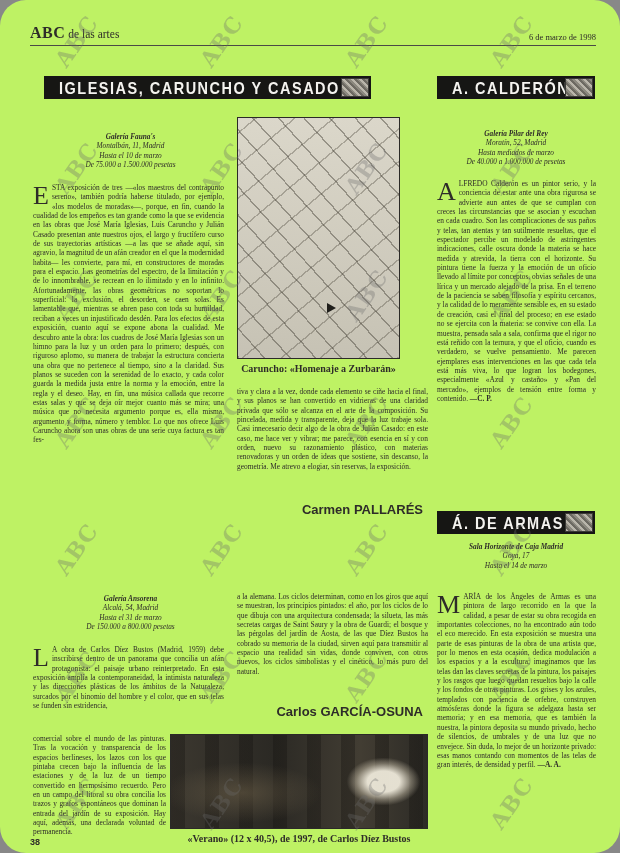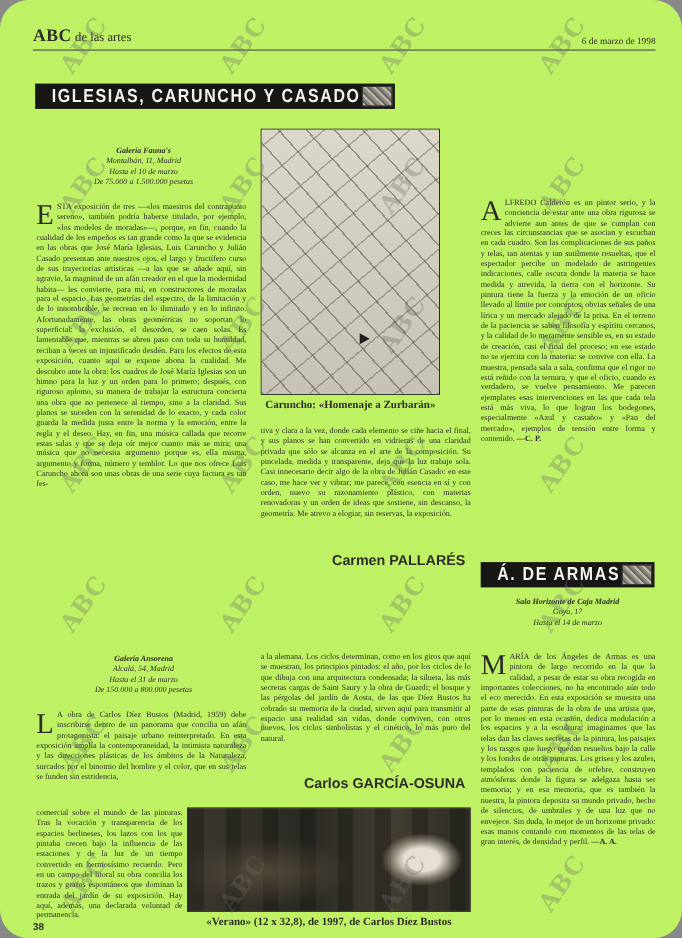--- a/index.html
+++ b/index.html
@@ -20,21 +20,21 @@
   .brand-suffix{font-size:11.5px;margin-left:3px;}
   .issue-date{position:absolute;right:0;bottom:3px;font-size:8.5px;}
   
   .bar{position:absolute;height:23px;background:#161614;color:#f4f3ef;z-index:2;
        display:flex;align-items:center;}
   .bar-text{font-family:"Liberation Sans",sans-serif;font-weight:700;font-size:14.5px;
             letter-spacing:1.5px;padding-left:15px;transform:scaleY(1.18);transform-origin:left center;white-space:nowrap;}
   .ornament{position:absolute;right:2px;top:2px;width:28px;height:19px;
             background:repeating-linear-gradient(45deg,#b9b5aa 0 2px,#6d6a62 2px 4px,#8c897f 4px 6px);
             border:1px solid #3a3a36;box-sizing:border-box;}
-  #bar-iglesias{left:32px;top:76px;width:327px;text-align:right;}
+  #bar-iglesias{left:44px;top:76px;width:327px;text-align:right;}
   #bar-calderon{left:437px;top:76px;width:158px;}
   #bar-diez{left:36px;top:562px;width:327px;}
   #bar-armas{left:437px;top:511px;width:158px;}
   
   .venue{position:absolute;text-align:center;font-style:italic;font-size:7.3px;line-height:9.4px;z-index:2;}
   .venue-name{font-weight:700;}
   #venue-iglesias{left:43px;top:132px;width:175px;}
   #venue-calderon{left:437px;top:129px;width:158px;}
   #venue-diez{left:43px;top:594px;width:175px;}
   #venue-armas{left:437px;top:542px;width:158px;}
@@ -88,31 +88,41 @@
 
   <header class="masthead">
     <span class="brand">ABC</span><span class="brand-suffix">de las artes</span>
     <span class="issue-date">6 de marzo de 1998</span>
   </header>
 
   <div class="bar" id="bar-iglesias">
     <span class="bar-text">IGLESIAS, CARUNCHO Y CASADO</span>
     <span class="ornament"></span>
   </div>
+  <div class="bar" id="bar-calderon">
+    <span class="bar-text">A. CALDERÓN</span>
+    <span class="ornament"></span>
+  </div>
   <div class="bar" id="bar-armas">
     <span class="bar-text">Á. DE ARMAS</span>
     <span class="ornament"></span>
   </div>
 
   <div class="venue" id="venue-iglesias">
     <div class="venue-name">Galería Fauna's</div>
     <div>Montalbán, 11, Madrid</div>
     <div>Hasta el 10 de marzo</div>
     <div>De 75.000 a 1.500.000 pesetas</div>
   </div>
+  <div class="venue" id="venue-calderon">
+    <div class="venue-name">Galería Pilar del Rey</div>
+    <div>Moratín, 52, Madrid</div>
+    <div>Hasta mediados de marzo</div>
+    <div>De 40.000 a 1.000.000 de pesetas</div>
+  </div>
   <div class="venue" id="venue-diez">
     <div class="venue-name">Galería Ansorena</div>
     <div>Alcalá, 54, Madrid</div>
     <div>Hasta el 31 de marzo</div>
     <div>De 150.000 a 800.000 pesetas</div>
   </div>
   <div class="venue" id="venue-armas">
     <div class="venue-name">Sala Horizonte de Caja Madrid</div>
     <div>Goya, 17</div>
     <div>Hasta el 14 de marzo</div>
@@ -141,21 +151,21 @@
   <div class="body-text" id="db-col1b">
     <span>comercial sobre el mundo de las pinturas. Tras la vocación y transparencia de los espacios berlineses, los lazos con los que pintaba crecen bajo la influencia de las estaciones y de la luz de un tiempo convertido en hermosísimo recuerdo. Pero en un campo del litoral su obra concilia los trazos y grafos espontáneos que dominan la entrada del jardín de su exposición. Hay aquí, además, una declarada voluntad de permanencia.</span>
   </div>
   <div class="body-text" id="db-col2">
     <span>a la alemana. Los ciclos determinan, como en los giros que aquí se muestran, los principios pintados: el año, por los ciclos de lo que dibuja con una arquitectura condensada; la silueta, las más secretas cargas de Saint Saury y la obra de Guardi; el bosque y las pérgolas del jardín de Aosta, de las que Díez Bustos ha cobrado su memoria de la ciudad, sirven aquí para transmitir al espacio una realidad sin vidas, donde conviven, con otros nuevos, los ciclos simbolistas y el cinético, lo más puro del natural.</span>
   </div>
   <div class="byline" id="byline-osuna">Carlos GARCÍA-OSUNA</div>
   <div class="img-frame" id="img2">
     <div class="img2-paint"></div>
   </div>
-  <div class="caption" id="cap2">«Verano» (12 x 32,8), de 1997, de Carlos Díez Bustos</div>
+  <div class="caption" id="cap2">«Verano» (12 x 40,5), de 1997, de Carlos Díez Bustos</div>
 
   <div class="body-text" id="armas-body">
     <span class="dropcap">M</span><span>ARÍA de los Ángeles de Armas es una pintora de largo recorrido en la que la calidad, a pesar de estar su obra recogida en importantes colecciones, no ha encontrado aún todo el eco merecido. En esta exposición se muestra una parte de esas pinturas de la obra de una artista que, por lo menos en esta ocasión, dedica modulación a los espacios y a la escultura; imaginamos que las telas dan las claves secretas de la pintura, los paisajes y los rasgos que luego quedan resueltos bajo la calle y los fondos de otras pinturas. Los grises y los azules, templados con paciencia de orfebre, construyen atmósferas donde la figura se adelgaza hasta ser memoria; y en esa memoria, que es también la nuestra, la pintora deposita su mundo privado, hecho de silencios, de umbrales y de una luz que no envejece. Sin duda, lo mejor de un horizonte privado: esas manos contando con momentos de las telas de gran interés, de densidad y perfil.</span>
     <b class="inline-sig">—A. A.</b>
   </div>
 
   <div class="page-number">38</div>
 
   <span class="wm" style="left:48px;top:28px">ABC</span>
   <span class="wm" style="left:193px;top:28px">ABC</span>

